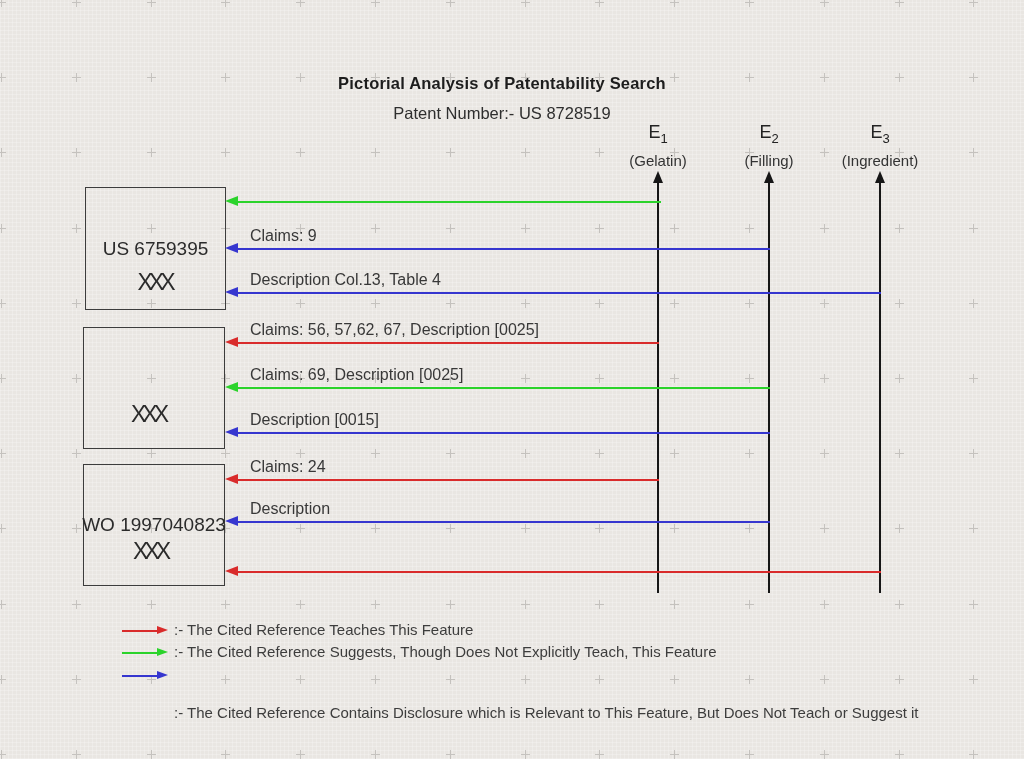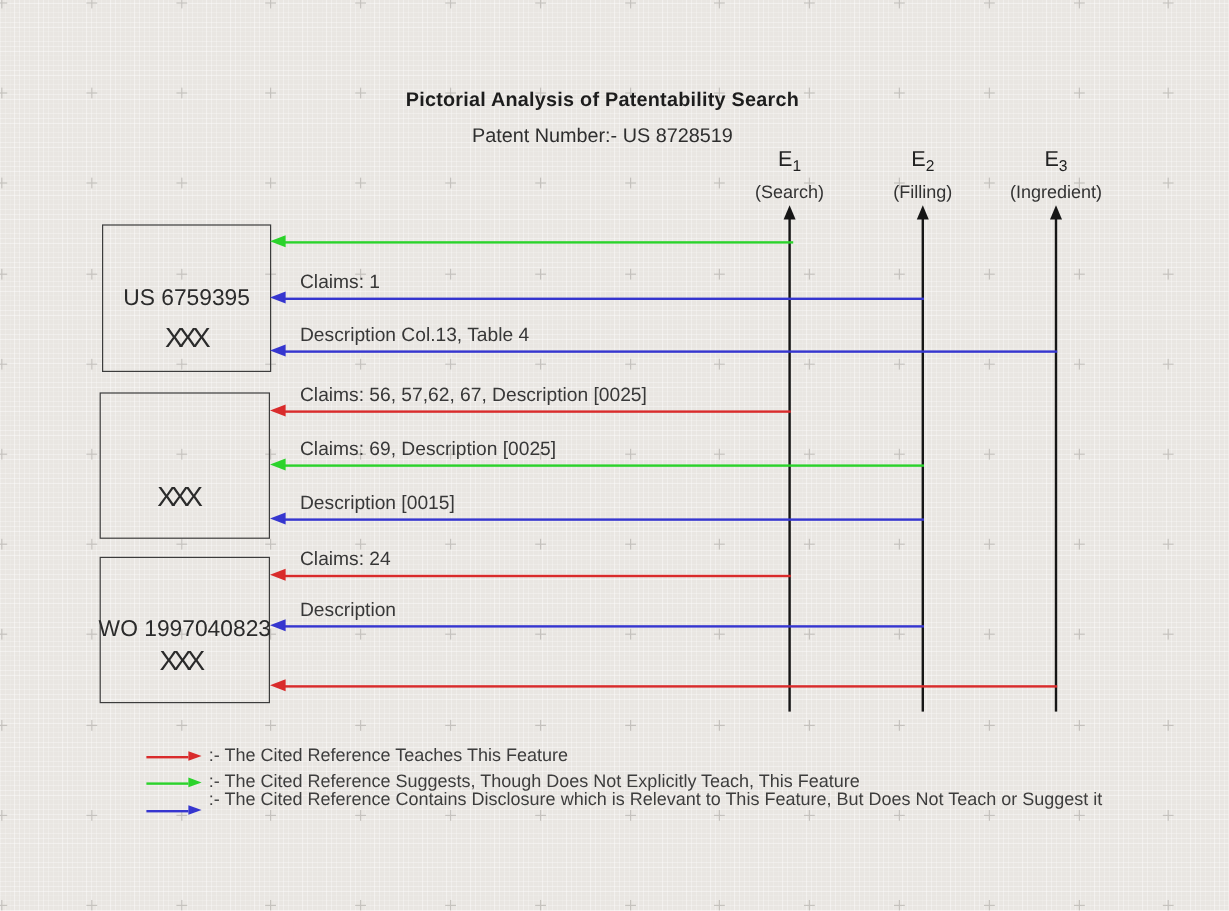--- a/index.html
+++ b/index.html
@@ -221,21 +221,21 @@
       <div class="cross" style="left: 745px; top: 750px;"></div>
       <div class="cross" style="left: 819.8px; top: 750px;"></div>
       <div class="cross" style="left: 894.6px; top: 750px;"></div>
       <div class="cross" style="left: 969.4px; top: 750px;"></div>
     </div>
 
   <h1 class="title">Pictorial Analysis of Patentability Search</h1>
   <div class="subtitle">Patent Number:- US 8728519</div>
 
   <div class="axis-label" style="left:598px;top:122px"><span>E</span><sub>1</sub></div>
-  <div class="axis-name" style="left:588px;top:152px">(Search)</div>
+  <div class="axis-name" style="left:588px;top:152px">(Gelatin)</div>
   <div class="vhead" style="left:653px;top:171px"></div>
   <div class="vline" style="left:657px;top:182px;height:411px"></div>
 
   <div class="axis-label" style="left:709px;top:122px"><span>E</span><sub>2</sub></div>
   <div class="axis-name" style="left:699px;top:152px">(Filling)</div>
   <div class="vhead" style="left:764px;top:171px"></div>
   <div class="vline" style="left:768px;top:182px;height:411px"></div>
 
   <div class="axis-label" style="left:820px;top:122px"><span>E</span><sub>3</sub></div>
   <div class="axis-name" style="left:810px;top:152px">(Ingredient)</div>
@@ -254,21 +254,21 @@
   <div class="refbox" style="left:83px;top:464px;width:140px;height:120px">
     <span class="reflabel">WO 1997040823</span>
     <span class="overlay" style="transform:translate(-50%,-50%) translate(-2px,3px)">XXX</span>
   </div>
 
   <div class="ahead h-suggests" style="left:225px;top:196px"></div>
   <div class="aline c-suggests" style="left:236px;top:201px;width:425px"></div>
 
   <div class="ahead h-relevant" style="left:225px;top:243px"></div>
   <div class="aline c-relevant" style="left:236px;top:248px;width:534px"></div>
-  <div class="alabel" style="left:250px;top:227px">Claims: 1</div>
+  <div class="alabel" style="left:250px;top:227px">Claims: 9</div>
 
   <div class="ahead h-relevant" style="left:225px;top:287px"></div>
   <div class="aline c-relevant" style="left:236px;top:292px;width:645px"></div>
   <div class="alabel" style="left:250px;top:271px">Description Col.13, Table 4</div>
 
   <div class="ahead h-teaches" style="left:225px;top:337px"></div>
   <div class="aline c-teaches" style="left:236px;top:342px;width:423px"></div>
   <div class="alabel" style="left:250px;top:321px">Claims: 56, 57,62, 67, Description [0025]</div>
 
   <div class="ahead h-suggests" style="left:225px;top:382px"></div>
@@ -293,14 +293,14 @@
   <div class="lg-line c-teaches" style="left:122px;top:630px;width:35px"></div>
   <div class="lg-head lh-teaches" style="left:157px;top:626px"></div>
   <div class="lg-text" style="left:174px;top:621px">:- The Cited Reference Teaches This Feature</div>
 
   <div class="lg-line c-suggests" style="left:122px;top:652px;width:35px"></div>
   <div class="lg-head lh-suggests" style="left:157px;top:648px"></div>
   <div class="lg-text" style="left:174px;top:643px">:- The Cited Reference Suggests, Though Does Not Explicitly Teach, This Feature</div>
 
   <div class="lg-line c-relevant" style="left:122px;top:675px;width:35px"></div>
   <div class="lg-head lh-relevant" style="left:157px;top:671px"></div>
-  <div class="lg-text" style="left:174px;top:658px">:- The Cited Reference Contains Disclosure which is Relevant to This Feature, But Does Not Teach or Suggest it</div>
+  <div class="lg-text" style="left:174px;top:704px">:- The Cited Reference Contains Disclosure which is Relevant to This Feature, But Does Not Teach or Suggest it</div>
 </div>
 
 </body></html>

